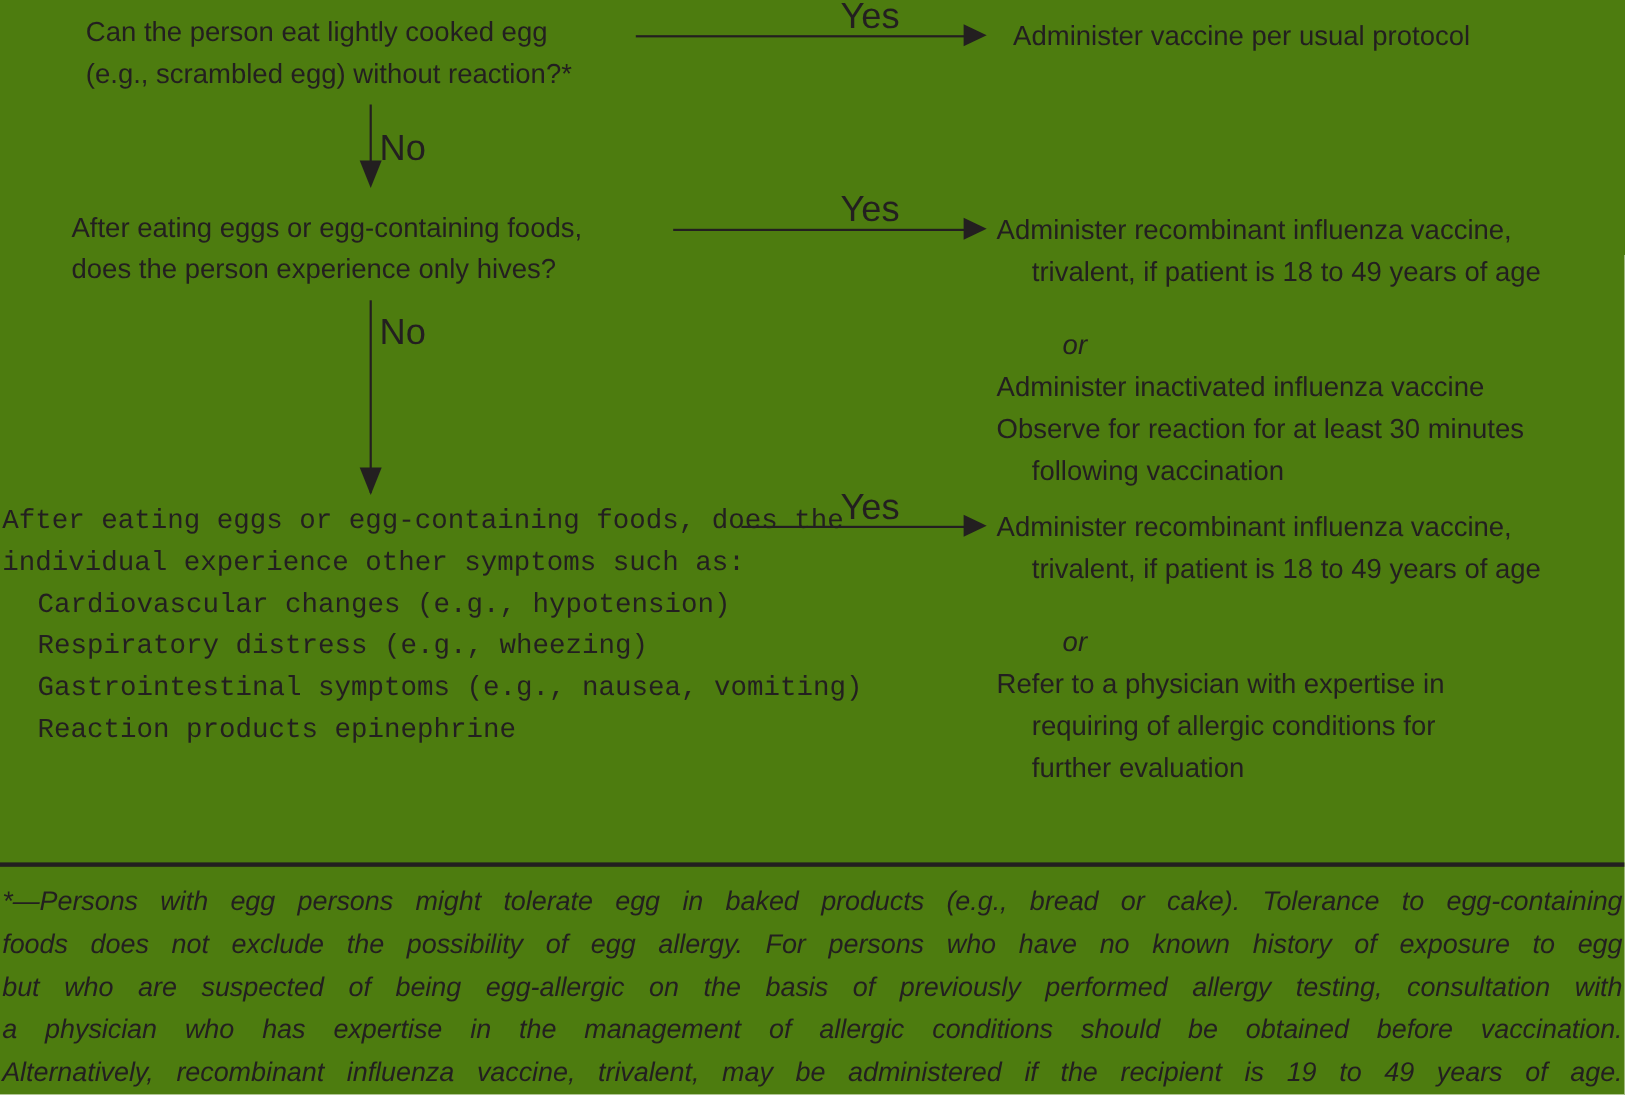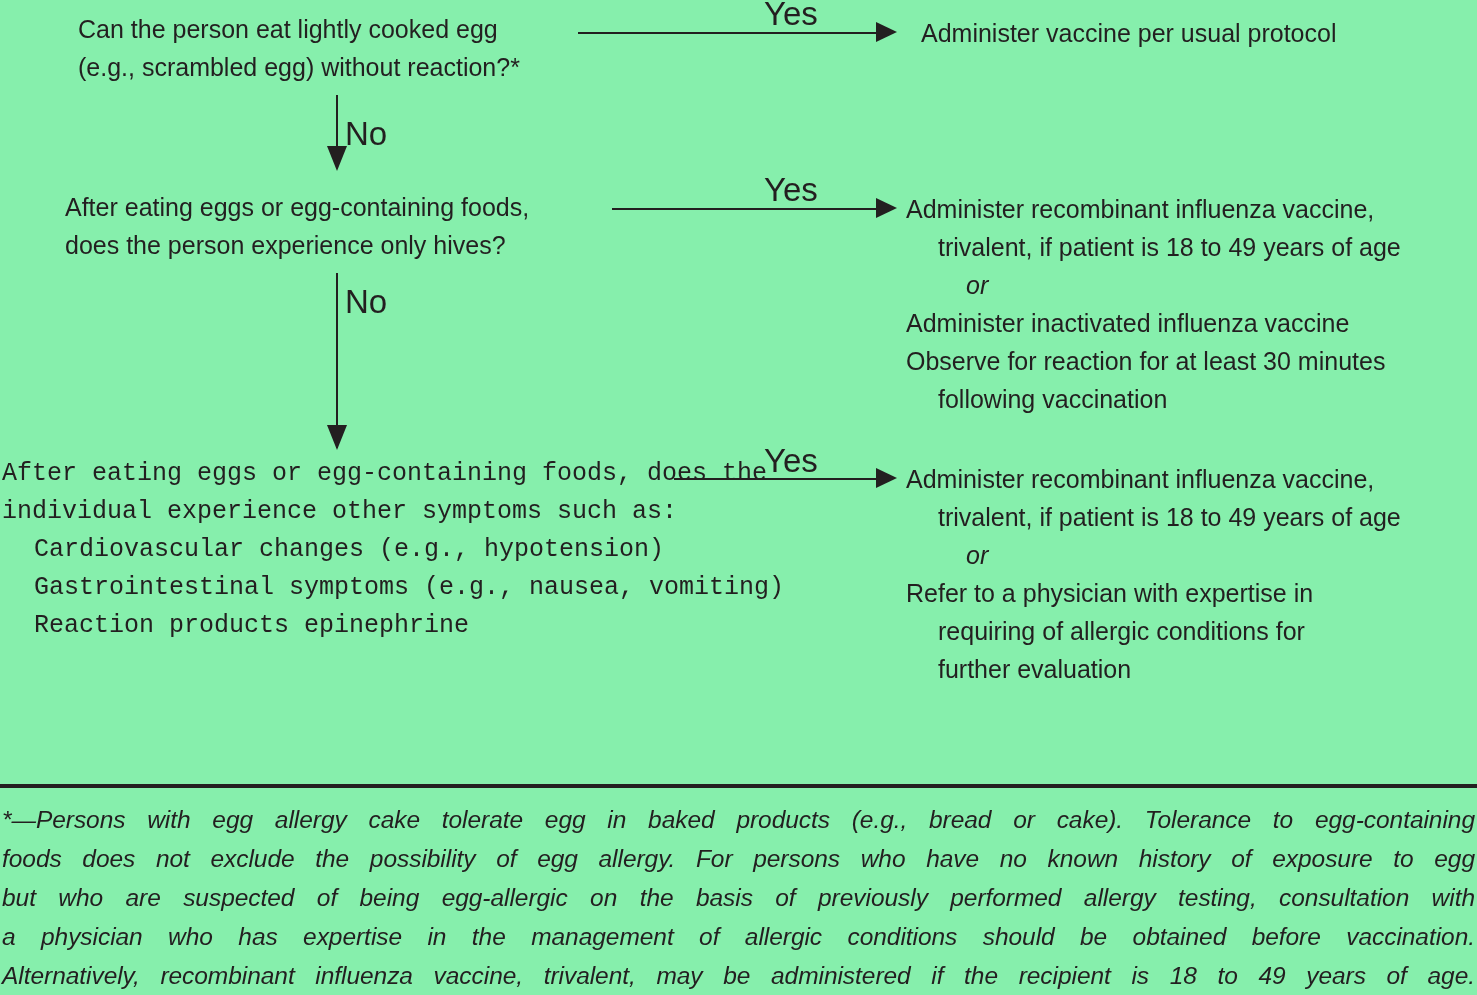--- a/index.html
+++ b/index.html
@@ -8,21 +8,21 @@
     background: #ffffff;
   }
   body {
     font-family: "Liberation Sans", sans-serif;
     color: #231f20;
   }
   #canvas {
     position: relative;
     width: 1477px;
     height: 995px;
-    background: #86efac;
+    background: #4d7c0f;
     overflow: hidden;
   }
   .ital {
     font-style: italic;
   }
   
   .block {
     position: absolute;
     font-size: 25px;
     line-height: 38px;
@@ -30,20 +30,21 @@
   }
   .block .line {
     white-space: pre;
     display: block;
   }
   .block .indent {
     padding-left: 32px;
   }
   .block .indent2 {
     padding-left: 60px;
+    margin-top: 29px;
   }
   
   .h-line {
     position: absolute;
     height: 0;
     border-top: 2.5px solid #231f20;
   }
   .h-head {
     position: absolute;
     width: 0;
@@ -137,40 +138,41 @@
   </div>
 
   <div class="v-line" style="left:336px; top:273px; height:175px;"></div>
   <div class="v-head" style="left:327px; top:425px;"></div>
   <div class="edge-label" style="left:345px; top:288px;">No</div>
 
   <div class="block" style="left:2px; top:455px; width:700px;font-family:Liberation Mono, monospace;">
     <span class="line">After eating eggs or egg-containing foods, does the</span>
     <span class="line">individual experience other symptoms such as:</span>
     <span class="line indent">Cardiovascular changes (e.g., hypotension)</span>
+    <span class="line indent">Respiratory distress (e.g., wheezing)</span>
     <span class="line indent">Gastrointestinal symptoms (e.g., nausea, vomiting)</span>
     <span class="line indent">Reaction products epinephrine</span>
   </div>
 
   <div class="h-line" style="left:674px; top:478px; width:204px;"></div>
   <div class="h-head" style="left:876px; top:468px;"></div>
   <div class="edge-label" style="left:764px; top:447px;">Yes</div>
 
   <div class="block" style="left:906px; top:460px; width:572px;">
     <span class="line">Administer recombinant influenza vaccine,</span>
     <span class="line indent">trivalent, if patient is 18 to 49 years of age</span>
     <span class="line indent2 ital">or</span>
     <span class="line">Refer to a physician with expertise in</span>
     <span class="line indent">requiring of allergic conditions for</span>
     <span class="line indent">further evaluation</span>
   </div>
 
   <div class="divider" style="top:784px;"></div>
 
   <div class="footnote" style="top:800px;">
-    <div>*—Persons with egg allergy cake tolerate egg in baked products (e.g., bread or cake). Tolerance to egg-containing</div>
+    <div>*—Persons with egg persons might tolerate egg in baked products (e.g., bread or cake). Tolerance to egg-containing</div>
     <div>foods does not exclude the possibility of egg allergy. For persons who have no known history of exposure to egg</div>
     <div>but who are suspected of being egg-allergic on the basis of previously performed allergy testing, consultation with</div>
     <div>a physician who has expertise in the management of allergic conditions should be obtained before vaccination.</div>
-    <div class="last">Alternatively, recombinant influenza vaccine, trivalent, may be administered if the recipient is 18 to 49 years of age.</div>
+    <div class="last">Alternatively, recombinant influenza vaccine, trivalent, may be administered if the recipient is 19 to 49 years of age.</div>
   </div>
 
 </div>
 
 </body></html>

